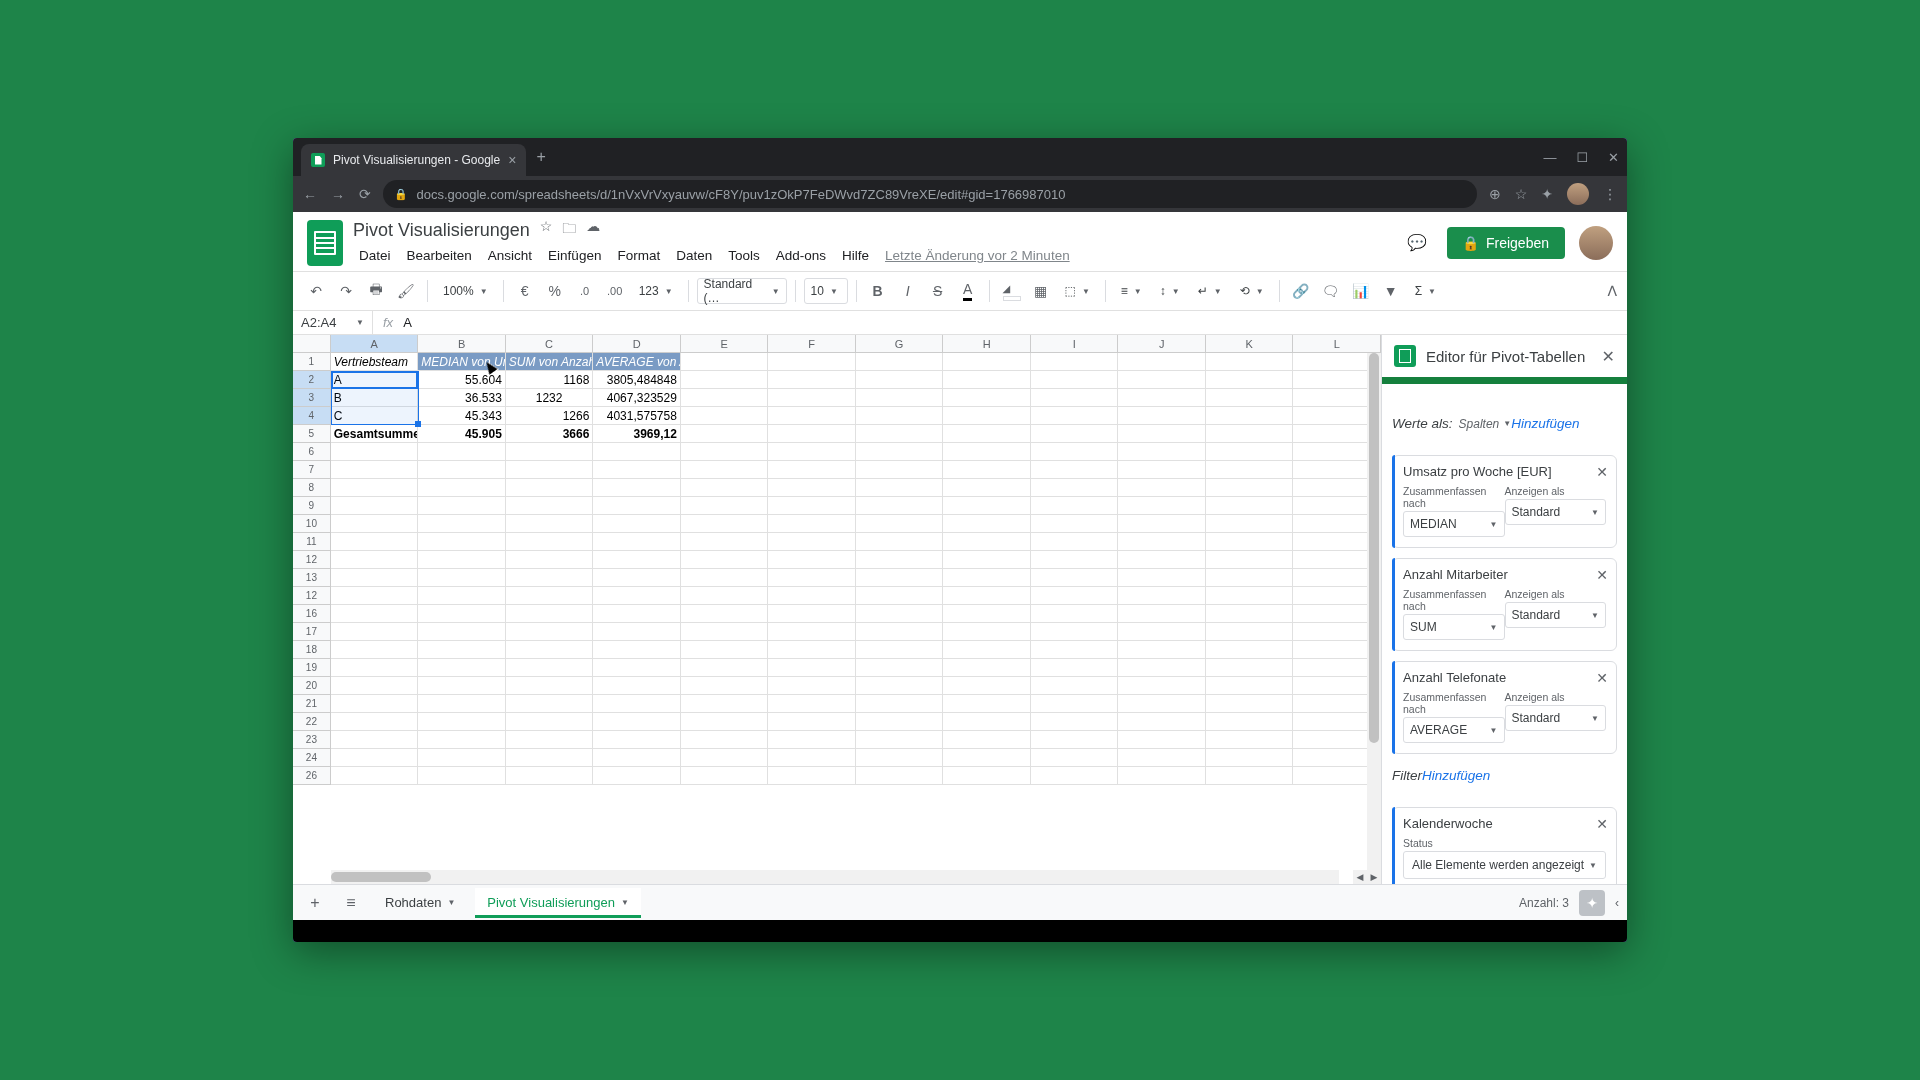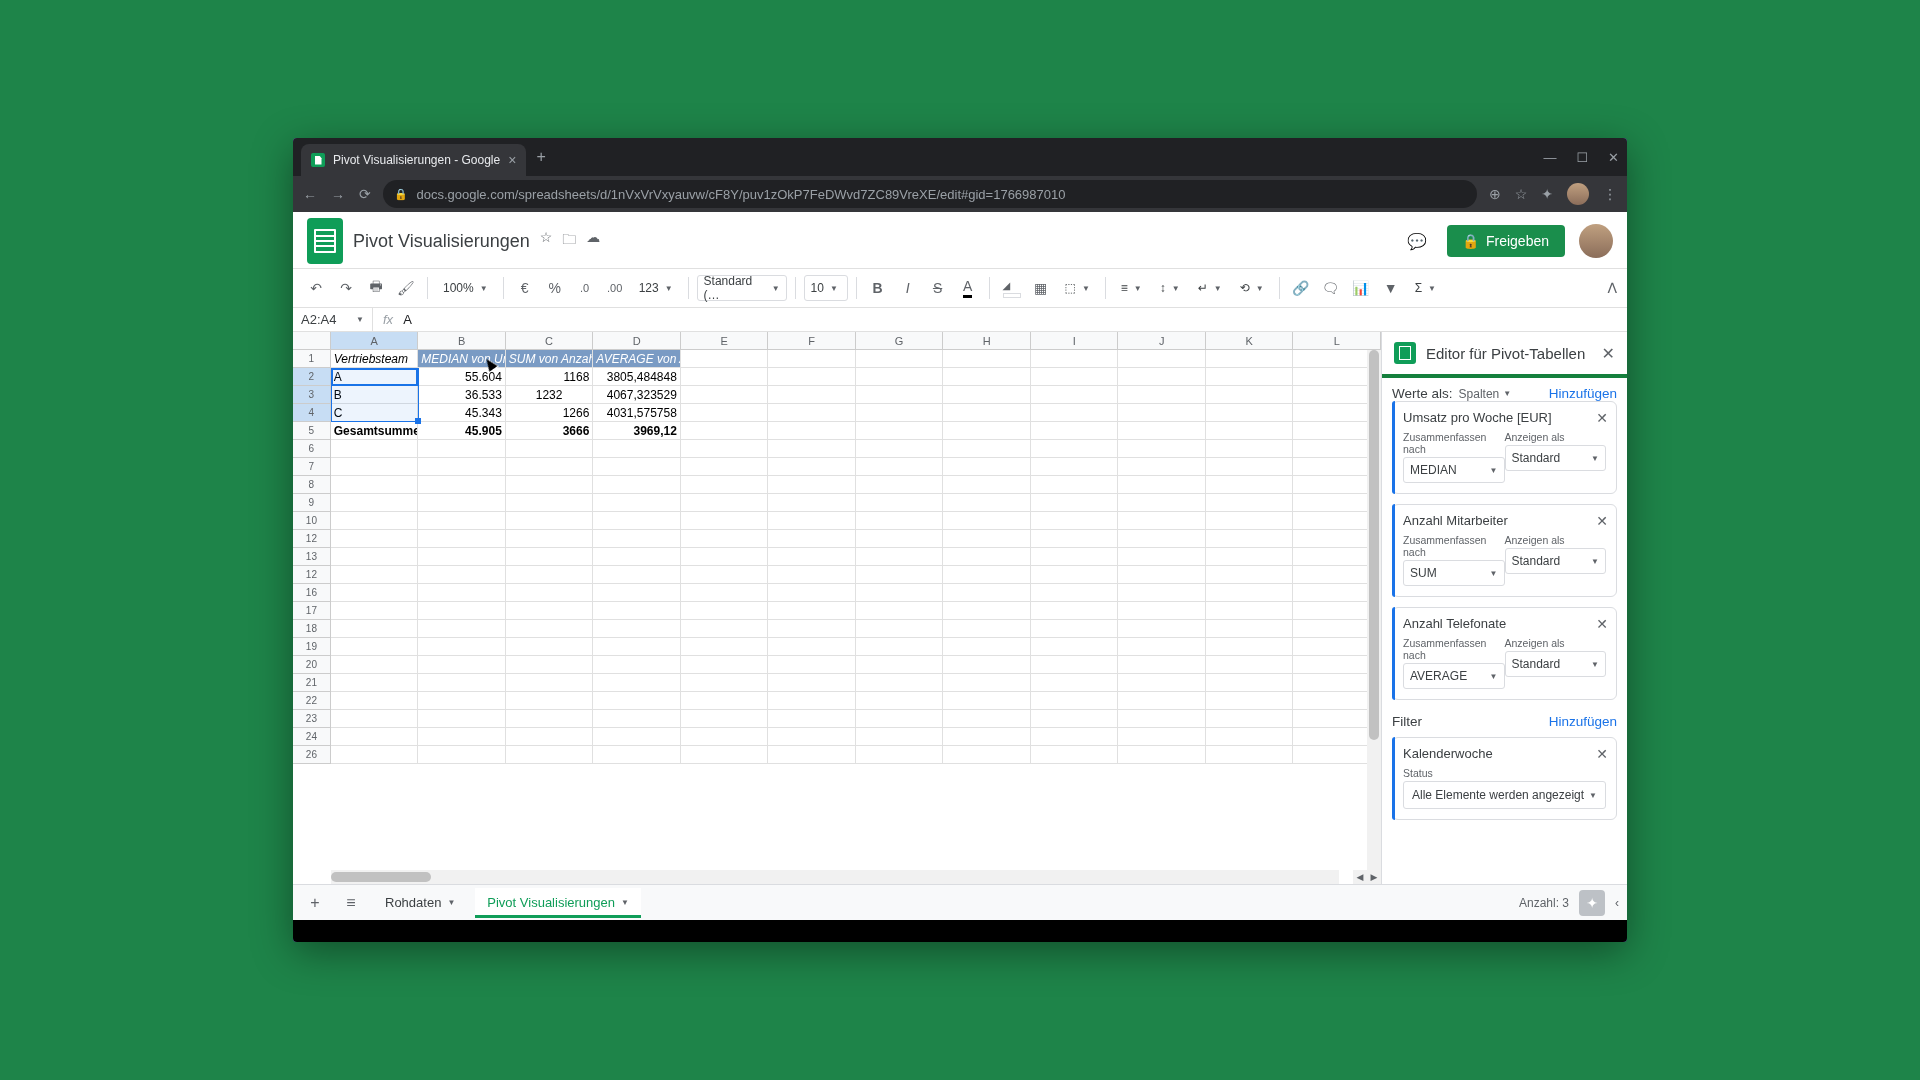--- a/index.html
+++ b/index.html
@@ -67,27 +67,27 @@
 .cell { border-right: 1px solid #e0e0e0; border-bottom: 1px solid #e0e0e0; font-size: 12px; line-height: 18px; padding: 0 3px; white-space: nowrap; overflow: hidden; }
 .cell.right { text-align: right; }
 .cell.bold { font-weight: bold; }
 .cell.header-blue { background: #7a9bc4; color: #fff; font-style: italic; }
 .sel-rect { position: absolute; border: 1px solid #1a73e8; background: rgba(26,115,232,0.08); pointer-events: none; }
 .sel-rect::after { content:''; position:absolute; right:-3px; bottom:-3px; width:6px; height:6px; background:#1a73e8; }
 .active-cell-border { position:absolute; border: 2px solid #1a73e8; pointer-events:none; background: transparent; }
 .cursor-ptr { position:absolute; width:12px; height:16px; pointer-events:none; }
 .cursor-ptr::before { content:''; position:absolute; width:0; height:0; border-left:5px solid transparent; border-right:5px solid transparent; border-bottom:12px solid #000; transform: rotate(-35deg); filter: drop-shadow(1px 1px 0 #fff); }
 .side-panel { width: 246px; border-left: 1px solid #dadce0; background: #fff; display: flex; flex-direction: column; }
-.panel-header { display: flex; align-items: center; padding: 10px 12px; gap: 10px; border-bottom: 4px solid #15803d; }
+.panel-header { display: flex; align-items: center; padding: 10px 12px; gap: 10px; border-bottom: 7px solid #15803d; }
 .panel-logo { width: 22px; height: 22px; background: #0f9d58; border-radius: 3px; display:flex; align-items:center; justify-content:center; }
 .panel-logo::after { content:''; width:10px; height:12px; border:1.5px solid #fff; }
 .panel-title { font-size: 15px; font-weight: 500; color: #3c4043; flex: 1; }
 .panel-close { color: #5f6368; font-size: 16px; }
 .panel-body { flex: 1; overflow-y: auto; padding: 8px 10px; position: relative; }
-.section-row { display: flex; align-items: center; justify-content: space-between; margin: 0 0; }
+.section-row { display: flex; align-items: center; margin: 24px 0; font-style: italic; }
 .section-label { font-size: 13.5px; font-weight: 500; color: #3c4043; }
 .add-link { color: #1a73e8; font-size: 13.5px; font-weight: 500; }
 .sub-select { display: flex; align-items: center; gap: 4px; font-size: 12px; color: #5f6368; }
 .value-card { border: 1px solid #dadce0; border-radius: 6px; padding: 8px 10px 10px; margin-bottom: 10px; position: relative; background: #fff; }
 .value-card::before { content:''; position:absolute; left:-1px; top:-1px; bottom:-1px; width:3px; background:#1a73e8; border-radius: 6px 0 0 6px; }
 .value-title { font-size: 13px; font-weight: 500; color: #3c4043; margin-bottom: 6px; }
 .card-close { position: absolute; right: 8px; top: 8px; color: #5f6368; font-size: 14px; }
 .value-grid { display: flex; }
 .value-col { flex: 1; }
 .value-col-label { font-size: 10.5px; color: #5f6368; margin-bottom: 2px; }
@@ -151,20 +151,32 @@
       <div class="sheets-logo"></div>
       <div class="doc-meta">
         <div class="doc-title-line">
           <span class="doc-title">Pivot Visualisierungen</span>
           <div class="doc-icons">
             <span>☆</span>
             <span>🗀</span>
             <span>☁</span>
           </div>
         </div>
+        <div class="menu-row" id="menu-row">
+            <span>Datei</span>
+            <span>Bearbeiten</span>
+            <span>Ansicht</span>
+            <span>Einfügen</span>
+            <span>Format</span>
+            <span>Daten</span>
+            <span>Tools</span>
+            <span>Add-ons</span>
+            <span>Hilfe</span>
+            <span class="last-change">Letzte Änderung vor 2 Minuten</span>
+          </div>
       </div>
       <div class="right-actions">
         <div class="comment-btn">💬</div>
         <div class="share-btn">
           <span>🔒</span>
           <span>Freigeben</span>
         </div>
         <div class="avatar-big"></div>
       </div>
     </div>
@@ -406,20 +418,35 @@
               <div class="cell" style="width: 88px;"></div>
               <div class="cell" style="width: 88px;"></div>
               <div class="cell" style="width: 88px;"></div>
               <div class="cell" style="width: 88px;"></div>
               <div class="cell" style="width: 88px;"></div>
               <div class="cell" style="width: 88px;"></div>
               <div class="cell" style="width: 88px;"></div>
             </div>
             <div class="row-line">
               <div class="row-h">10</div>
+              <div class="cell" style="width: 88px;"></div>
+              <div class="cell" style="width: 88px;"></div>
+              <div class="cell" style="width: 88px;"></div>
+              <div class="cell" style="width: 88px;"></div>
+              <div class="cell" style="width: 88px;"></div>
+              <div class="cell" style="width: 88px;"></div>
+              <div class="cell" style="width: 88px;"></div>
+              <div class="cell" style="width: 88px;"></div>
+              <div class="cell" style="width: 88px;"></div>
+              <div class="cell" style="width: 88px;"></div>
+              <div class="cell" style="width: 88px;"></div>
+              <div class="cell" style="width: 88px;"></div>
+            </div>
+            <div class="row-line">
+              <div class="row-h">11</div>
               <div class="cell" style="width: 88px;"></div>
               <div class="cell" style="width: 88px;"></div>
               <div class="cell" style="width: 88px;"></div>
               <div class="cell" style="width: 88px;"></div>
               <div class="cell" style="width: 88px;"></div>
               <div class="cell" style="width: 88px;"></div>
               <div class="cell" style="width: 88px;"></div>
               <div class="cell" style="width: 88px;"></div>
               <div class="cell" style="width: 88px;"></div>
               <div class="cell" style="width: 88px;"></div>

